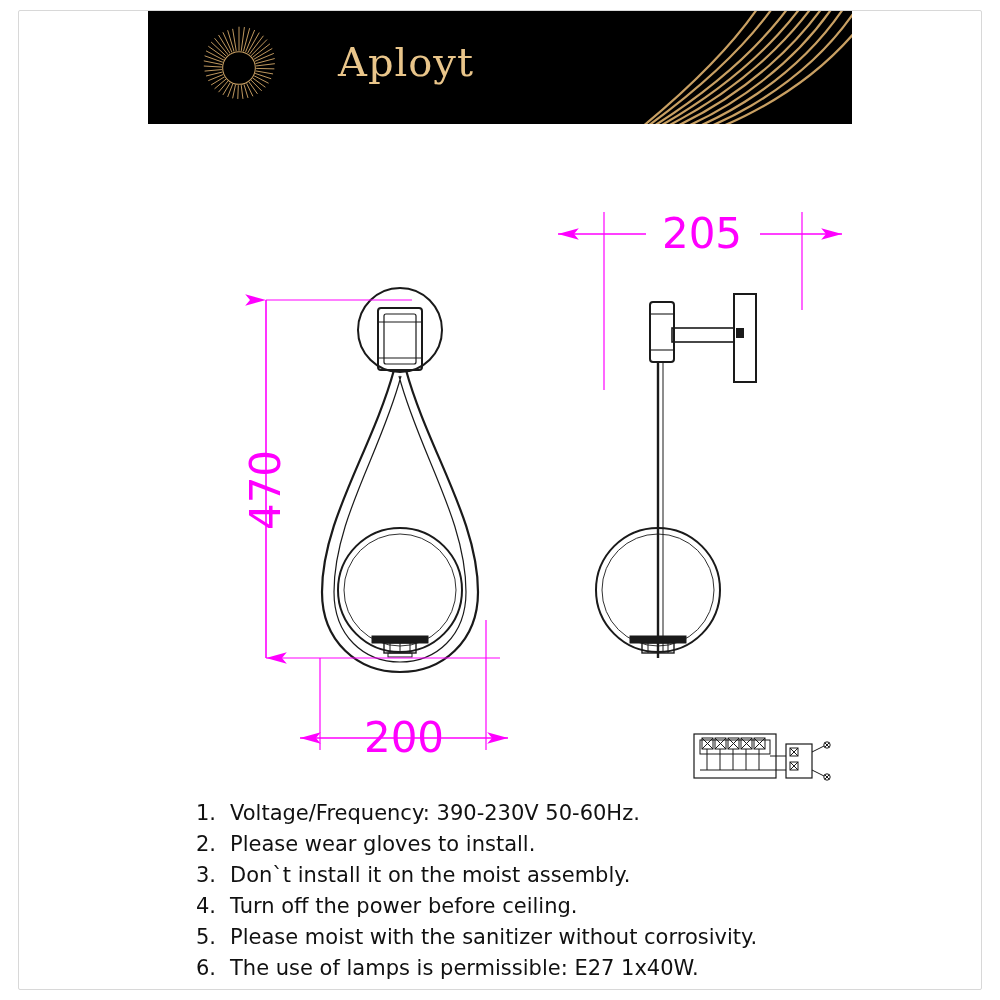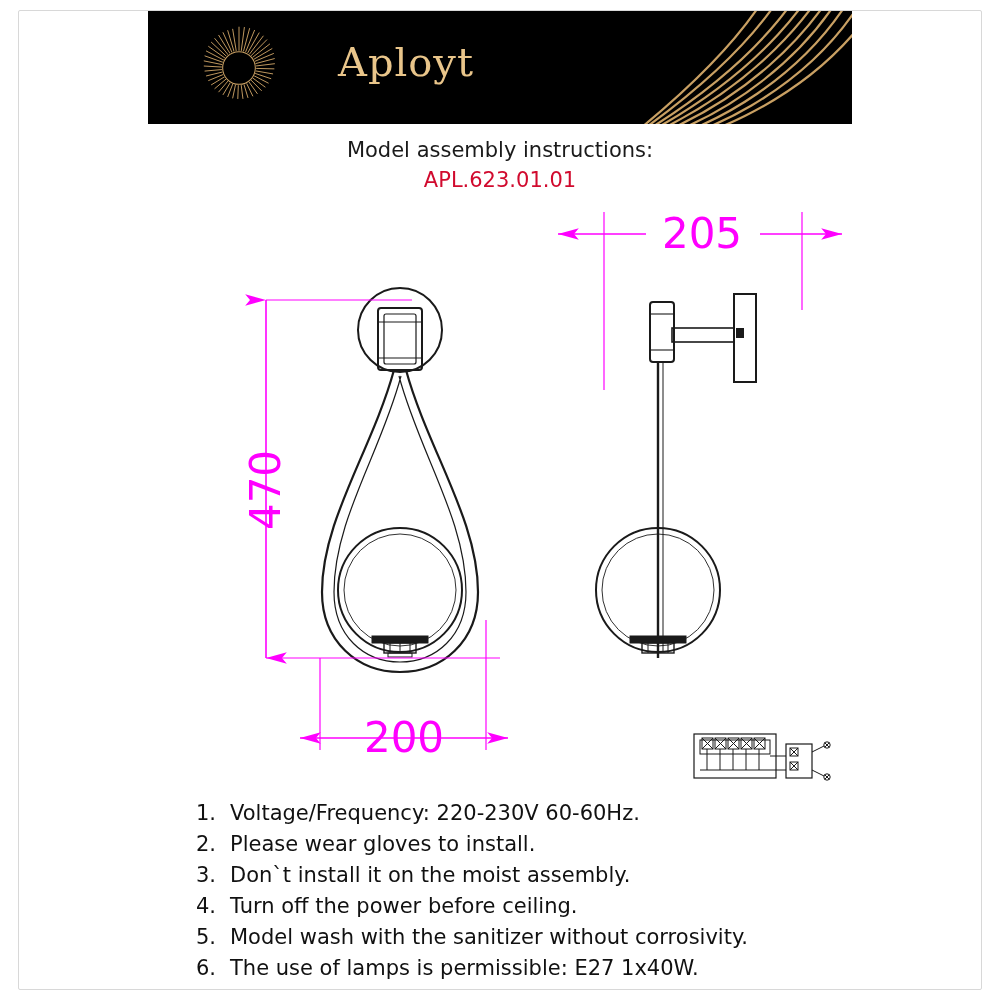--- a/index.html
+++ b/index.html
@@ -187,22 +187,20 @@
         <path d="M40 250 C 160 214, 256 132, 292 26"></path>
         <path d="M40 250 C 170 200, 262 110, 288 6"></path>
         <path d="M40 250 C 180 184, 266 88, 272 0"></path>
         <path d="M40 250 C 190 166, 262 70, 252 0"></path>
         <path d="M40 250 C 196 146, 250 54, 230 0"></path>
         <path d="M40 250 C 200 126, 236 40, 208 0"></path>
       </g>
     </svg>
   </div>
 
-  <div class="doc-title">Model assembly instructions:</div>
-  <div class="doc-model">APL.623.01.01</div>
 
   <svg class="drawing" viewBox="0 0 1000 600">
 
     <defs>
       <marker id="arrL" markerWidth="14" markerHeight="10" refX="1" refY="5" orient="auto">
         <path d="M1,5 L14,1.4 L11,5 L14,8.6 Z" fill="#ff00ff"></path>
       </marker>
       <marker id="arrR" markerWidth="14" markerHeight="10" refX="13" refY="5" orient="auto">
         <path d="M13,5 L0,1.4 L3,5 L0,8.6 Z" fill="#ff00ff"></path>
       </marker>
@@ -335,37 +333,37 @@
       <line x1="134.7" y1="16.7" x2="139.3" y2="21.3"></line>
       <line x1="139.3" y1="16.7" x2="134.7" y2="21.3"></line>
       <line x1="134.7" y1="48.7" x2="139.3" y2="53.3"></line>
       <line x1="139.3" y1="48.7" x2="134.7" y2="53.3"></line>
     </g>
   </svg>
 
   <div class="instructions">
     <div class="instr-row">
       <span class="instr-num">1.</span>
-      <span class="instr-text">Voltage/Frequency: 220-230V 60-60Hz.</span>
+      <span class="instr-text">Voltage/Frequency: 390-230V 50-60Hz.</span>
     </div>
     <div class="instr-row">
       <span class="instr-num">2.</span>
       <span class="instr-text">Please wear gloves to install.</span>
     </div>
     <div class="instr-row">
       <span class="instr-num">3.</span>
       <span class="instr-text">Don`t install it on the moist assembly.</span>
     </div>
     <div class="instr-row">
       <span class="instr-num">4.</span>
       <span class="instr-text">Turn off the power before ceiling.</span>
     </div>
     <div class="instr-row">
       <span class="instr-num">5.</span>
-      <span class="instr-text">Model wash with the sanitizer without corrosivity.</span>
+      <span class="instr-text">Please moist with the sanitizer without corrosivity.</span>
     </div>
     <div class="instr-row">
       <span class="instr-num">6.</span>
       <span class="instr-text">The use of lamps is permissible: E27 1x40W.</span>
     </div>
   </div>
 
 </div>
 
 </body></html>

